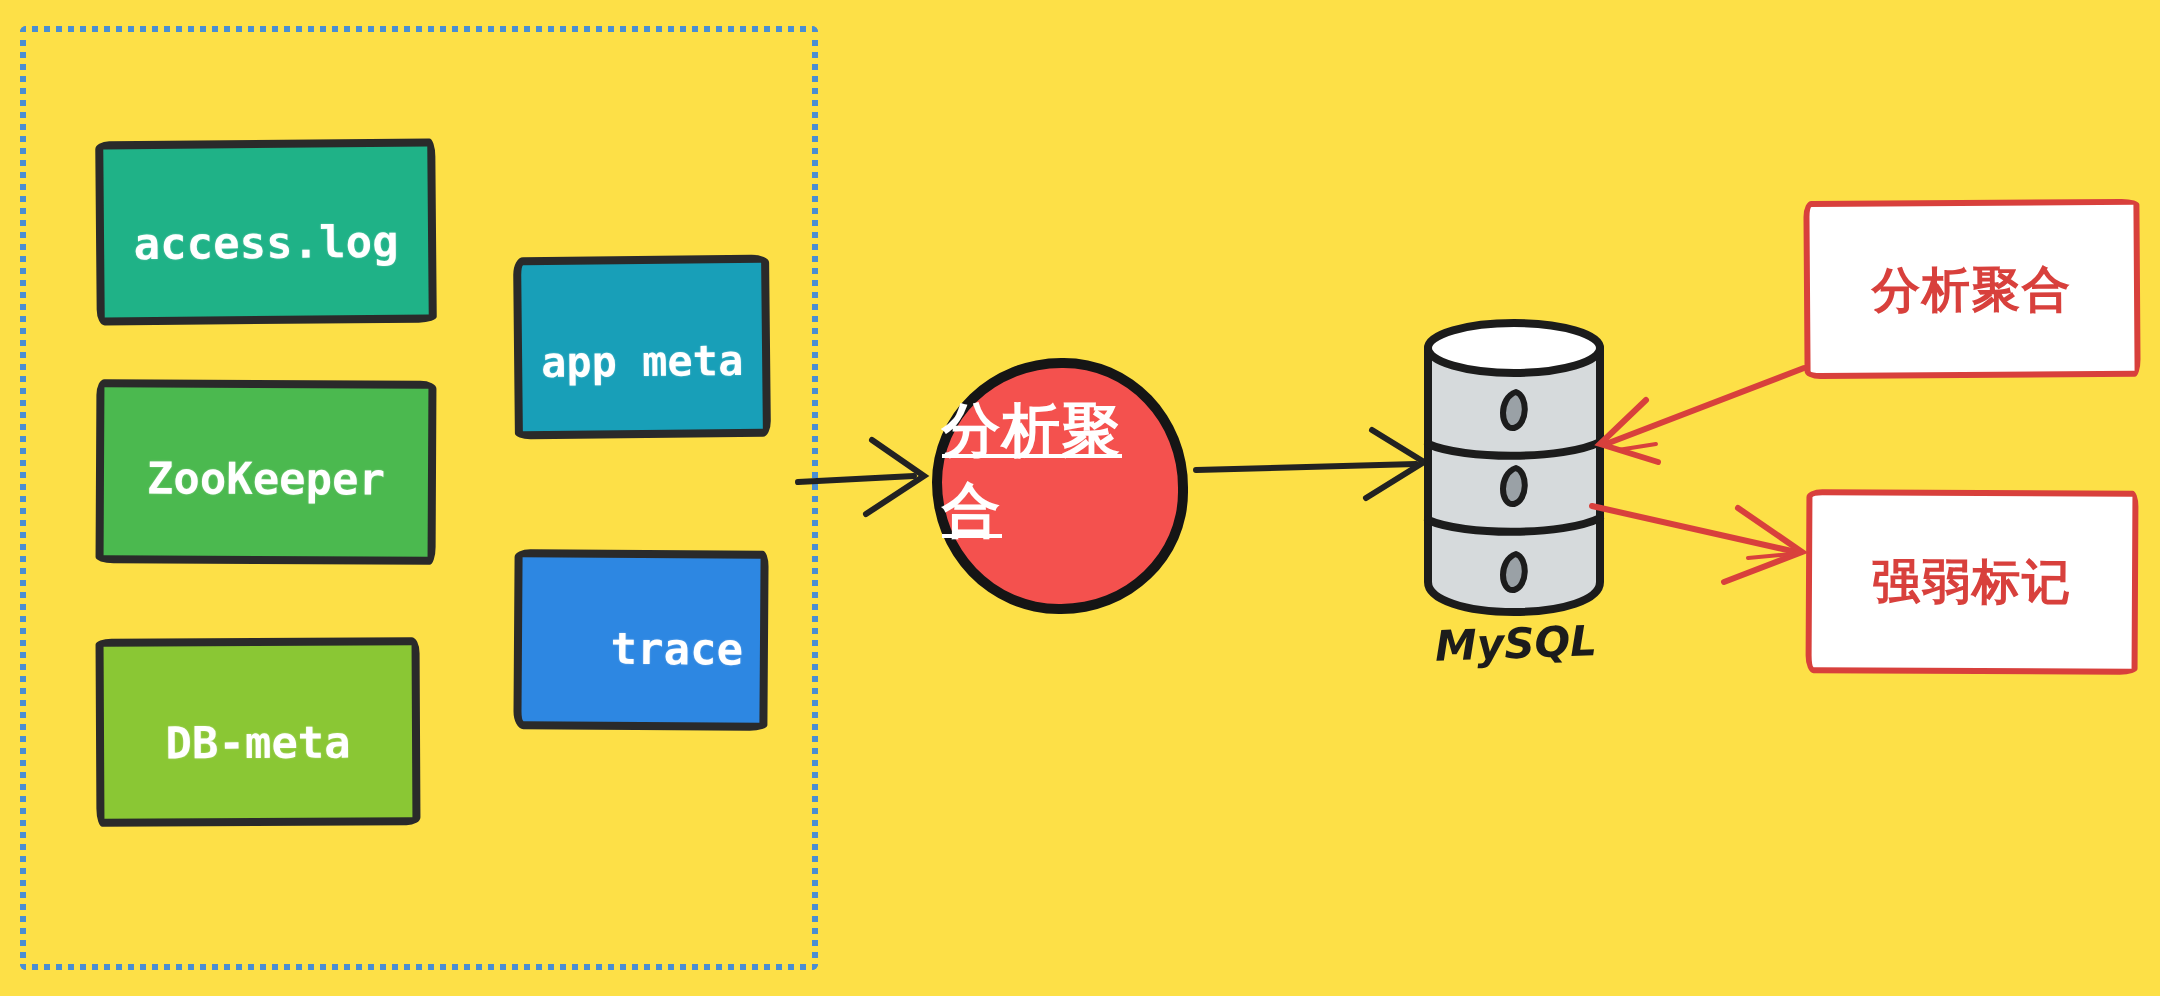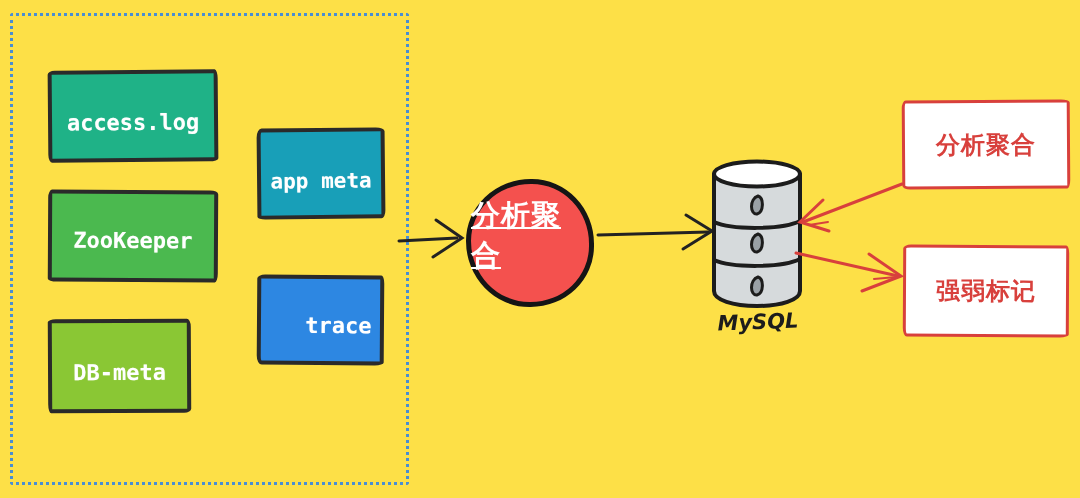--- a/index.html
+++ b/index.html
@@ -25,21 +25,21 @@
     font-family:"DejaVu Sans Mono",monospace;
     font-weight:bold;
     border:4px solid #2a2a2a;
     box-sizing:border-box;
     text-shadow:0 0 1px rgba(255,255,255,.4);
   }
   .b-accesslog{left:48px;top:70px;width:170px;height:92px;font-size:22px;
     border-radius:7px 3px 9px 4px / 4px 9px 3px 8px;transform:rotate(-0.5deg);padding-top:12px;}
   .b-zookeeper{left:48px;top:190px;width:170px;height:92px;font-size:22px;
     border-radius:4px 8px 3px 9px / 8px 4px 9px 3px;transform:rotate(0.3deg);padding-top:8px;}
-  .b-dbmeta{left:48px;top:319px;width:143px;height:94px;font-size:22px;
+  .b-dbmeta{left:48px;top:319px;width:162px;height:94px;font-size:22px;
     border-radius:8px 4px 7px 3px / 3px 8px 4px 9px;transform:rotate(-0.3deg);padding-top:12px;text-align:right;}
   .b-appmeta{left:257px;top:128px;width:128px;height:91px;font-size:21px;
     border-radius:5px 9px 4px 8px / 9px 4px 8px 3px;transform:rotate(-0.6deg);padding-top:14px;}
   .b-trace{left:257px;top:275px;width:127px;height:90px;font-size:22px;
     border-radius:8px 3px 9px 5px / 4px 8px 3px 9px;transform:rotate(0.4deg);padding-top:10px;padding-left:36px;}
   
   .agg-circle{
     position:absolute;left:466px;top:179px;width:128px;height:128px;
     border:5px solid #151515;
     box-sizing:border-box;

